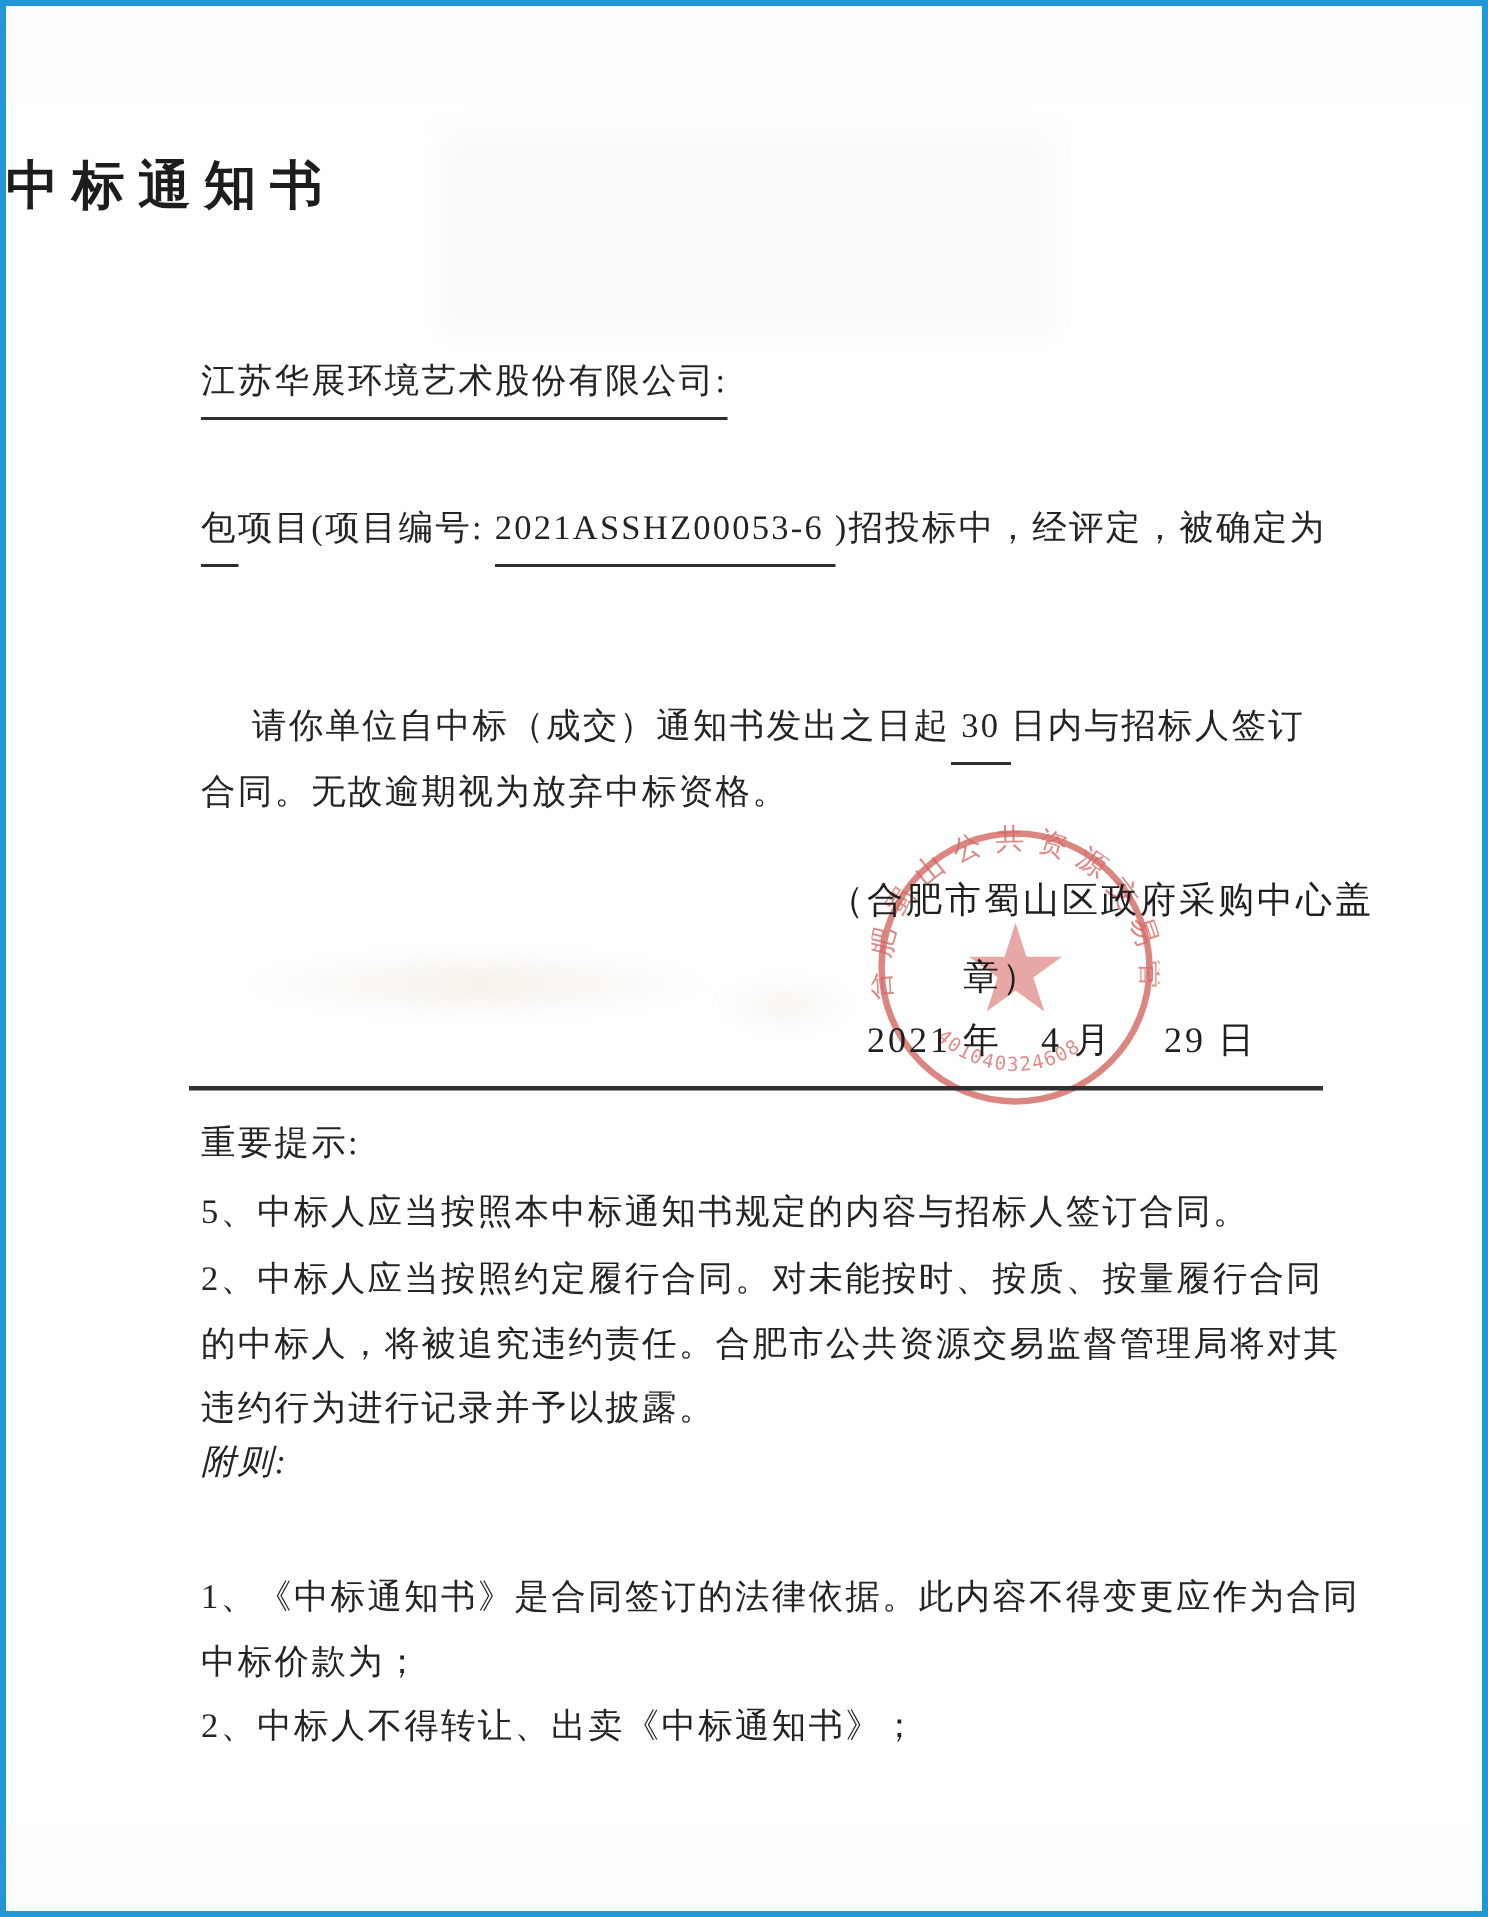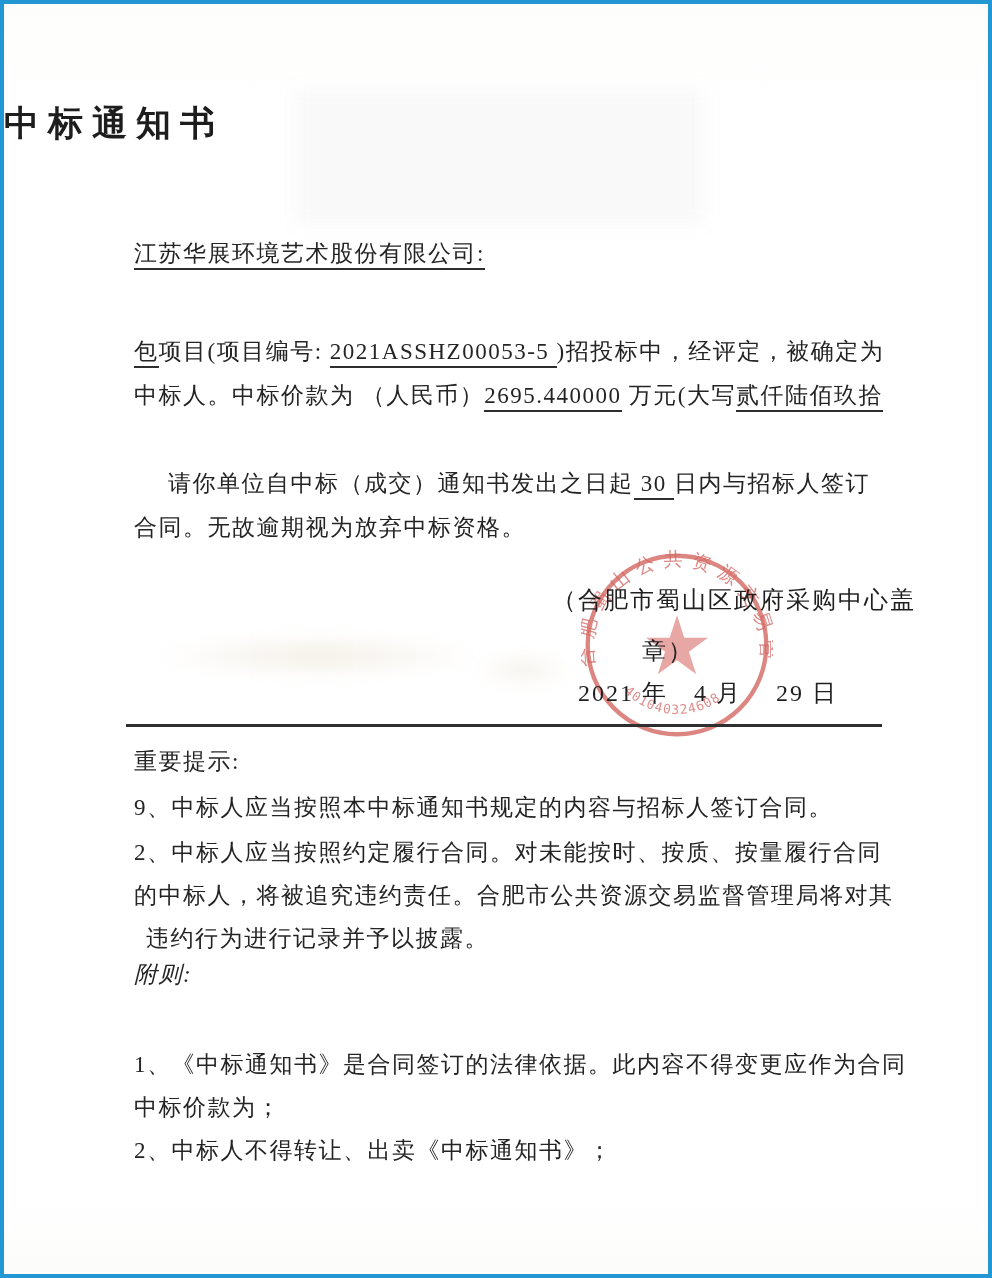--- a/index.html
+++ b/index.html
@@ -46,21 +46,21 @@
     left: 130px;
     font-size: 23px;
     letter-spacing: 1.5px;
     color: #242424;
     white-space: pre;
     z-index: 2;
   }
   .indent { padding-left: 34px; }
   .u {
     border-bottom: 2px solid #2e2e2e;
-    padding-bottom: 2px;
+    padding-bottom: 12px;
   }
   .signoff {
     font-size: 24px;
     letter-spacing: 2px;
     color: #1f1f1f;
   }
   .divider {
     position: absolute;
     top: 720px; left: 122px;
     width: 756px; height: 3px;
@@ -115,37 +115,36 @@
       </text>
       <text font-size="13.5" fill="#cf5a55" fill-opacity="0.75" letter-spacing="2.5" font-family="DejaVu Sans Mono, monospace">
         <textPath href="#arcBottom" startOffset="4" textLength="112">401040324608</textPath>
       </text>
     </svg>
 
     <div class="doc-title">中标通知书</div>
 
     <div class="line" style="top:234px;"><span class="u">江苏华展环境艺术股份有限公司:</span></div>
 
-    <div class="line" style="top:332px;"><span class="u">包</span><span>项目(项目编号: </span><span class="u">2021ASSHZ00053-5 </span><span>)招投标中，经评定，被确定为</span></div>
-    <div class="line" style="top:376px;"><span>中标人。中标价款为 （人民币）</span><span class="u">2695.440000</span><span> 万元(大写</span><span class="u">贰仟陆佰玖拾</span></div>
+    <div class="line" style="top:332px;"><span class="u">包</span><span>项目(项目编号: </span><span class="u">2021ASSHZ00053-6 </span><span>)招投标中，经评定，被确定为</span></div>
 
     <div class="line indent" style="top:464px;"><span>请你单位自中标（成交）通知书发出之日起</span><span class="u"> 30 </span><span>日内与招标人签订</span></div>
     <div class="line" style="top:508px;">合同。无故逾期视为放弃中标资格。</div>
 
     <div class="line signoff" style="left:548px; top:580px;">（合肥市蜀山区政府采购中心盖</div>
     <div class="line signoff" style="left:638px; top:631px;">章）</div>
     <div class="line signoff" style="left:574px; top:673px;">2021 年　4 月　 29 日</div>
 
     <div class="divider"></div>
 
     <div class="line" style="top:742px;">重要提示:</div>
-    <div class="line" style="top:788px;">9、中标人应当按照本中标通知书规定的内容与招标人签订合同。</div>
+    <div class="line" style="top:788px;">5、中标人应当按照本中标通知书规定的内容与招标人签订合同。</div>
     <div class="line" style="top:833px;">2、中标人应当按照约定履行合同。对未能按时、按质、按量履行合同</div>
     <div class="line" style="top:876px;">的中标人，将被追究违约责任。合肥市公共资源交易监督管理局将对其</div>
-    <div class="line" style="top:919px;margin-left:12px;">违约行为进行记录并予以披露。</div>
+    <div class="line" style="top:919px;">违约行为进行记录并予以披露。</div>
 
     <div class="line" style="top:955px;font-style:italic;">附则:</div>
     <div class="line" style="top:1045px;">1、《中标通知书》是合同签订的法律依据。此内容不得变更应作为合同</div>
     <div class="line" style="top:1088px;">中标价款为；</div>
     <div class="line" style="top:1131px;">2、中标人不得转让、出卖《中标通知书》；</div>
 
   </div>
 </div>
 
 </body></html>

